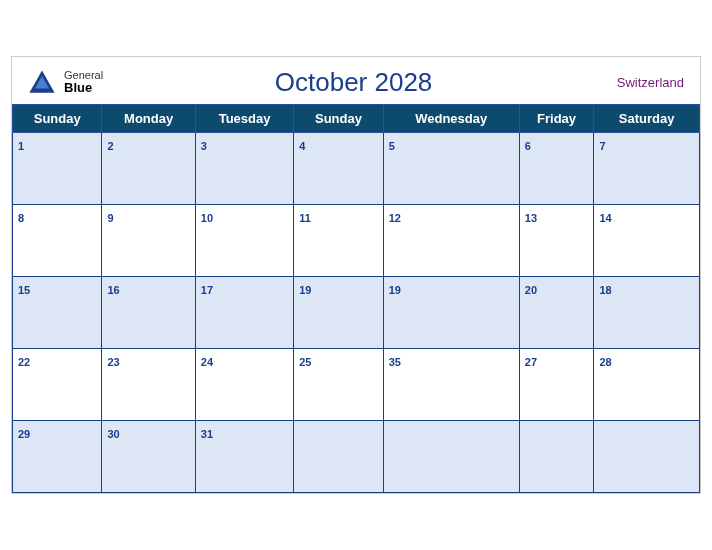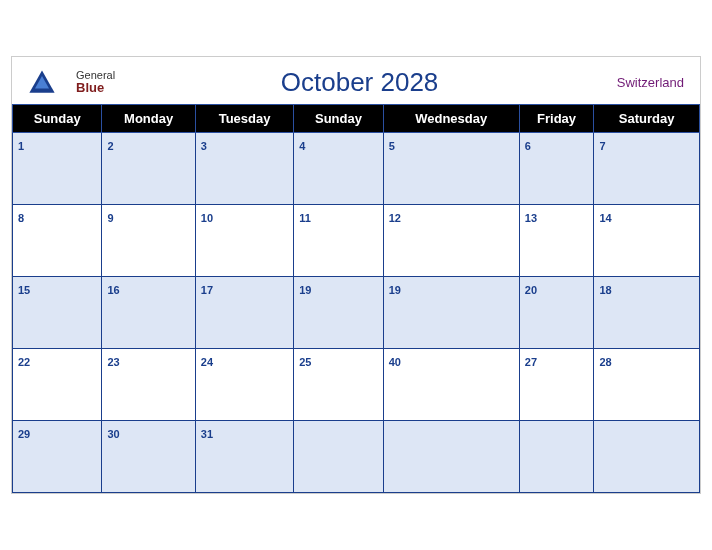--- a/index.html
+++ b/index.html
@@ -20,35 +20,35 @@
     .calendar-header {
       display: flex;
       align-items: center;
       justify-content: space-between;
       padding: 10px 16px 6px;
       position: relative;
     }
     .logo-area {
       display: flex;
       align-items: center;
-      gap: 20px;
+      gap: 8px;
     }
     .logo-text {
       display: flex;
       flex-direction: column;
       line-height: 1.1;
     }
     .logo-general {
       font-size: 11px;
       color: #333;
       font-weight: normal;
     }
     .logo-blue {
       font-size: 13px;
-      color: #7f1d1d;
+      color: #000000;
       font-weight: bold;
     }
     .logo-icon {
       width: 28px;
       height: 28px;
     }
     .calendar-title {
       font-size: 26px;
       color: #1a3e8c;
       font-weight: normal;
@@ -59,21 +59,21 @@
       font-size: 13px;
       color: #701a75;
       min-width: 80px;
       text-align: right;
     }
     .calendar-grid {
       width: 100%;
       border-collapse: collapse;
     }
     .calendar-grid th {
-      background-color: #000000;
+      background-color: #0c4a6e;
       color: #fff;
       text-align: center;
       padding: 6px 0;
       font-size: 13px;
       font-weight: bold;
       border: 1px solid #2a4fa0;
     }
     .calendar-grid td {
       border: 1px solid #1a3e8c;
       vertical-align: top;
@@ -156,21 +156,21 @@
           <td><span class="day-num">19</span></td>
           <td><span class="day-num">19</span></td>
           <td><span class="day-num">20</span></td>
           <td><span class="day-num">18</span></td>
         </tr>
         <tr>
           <td><span class="day-num">22</span></td>
           <td><span class="day-num">23</span></td>
           <td><span class="day-num">24</span></td>
           <td><span class="day-num">25</span></td>
-          <td><span class="day-num">40</span></td>
+          <td><span class="day-num">35</span></td>
           <td><span class="day-num">27</span></td>
           <td><span class="day-num">28</span></td>
         </tr>
         <tr>
           <td><span class="day-num">29</span></td>
           <td><span class="day-num">30</span></td>
           <td><span class="day-num">31</span></td>
           <td class="empty-cell"></td>
           <td class="empty-cell"></td>
           <td class="empty-cell"></td>

